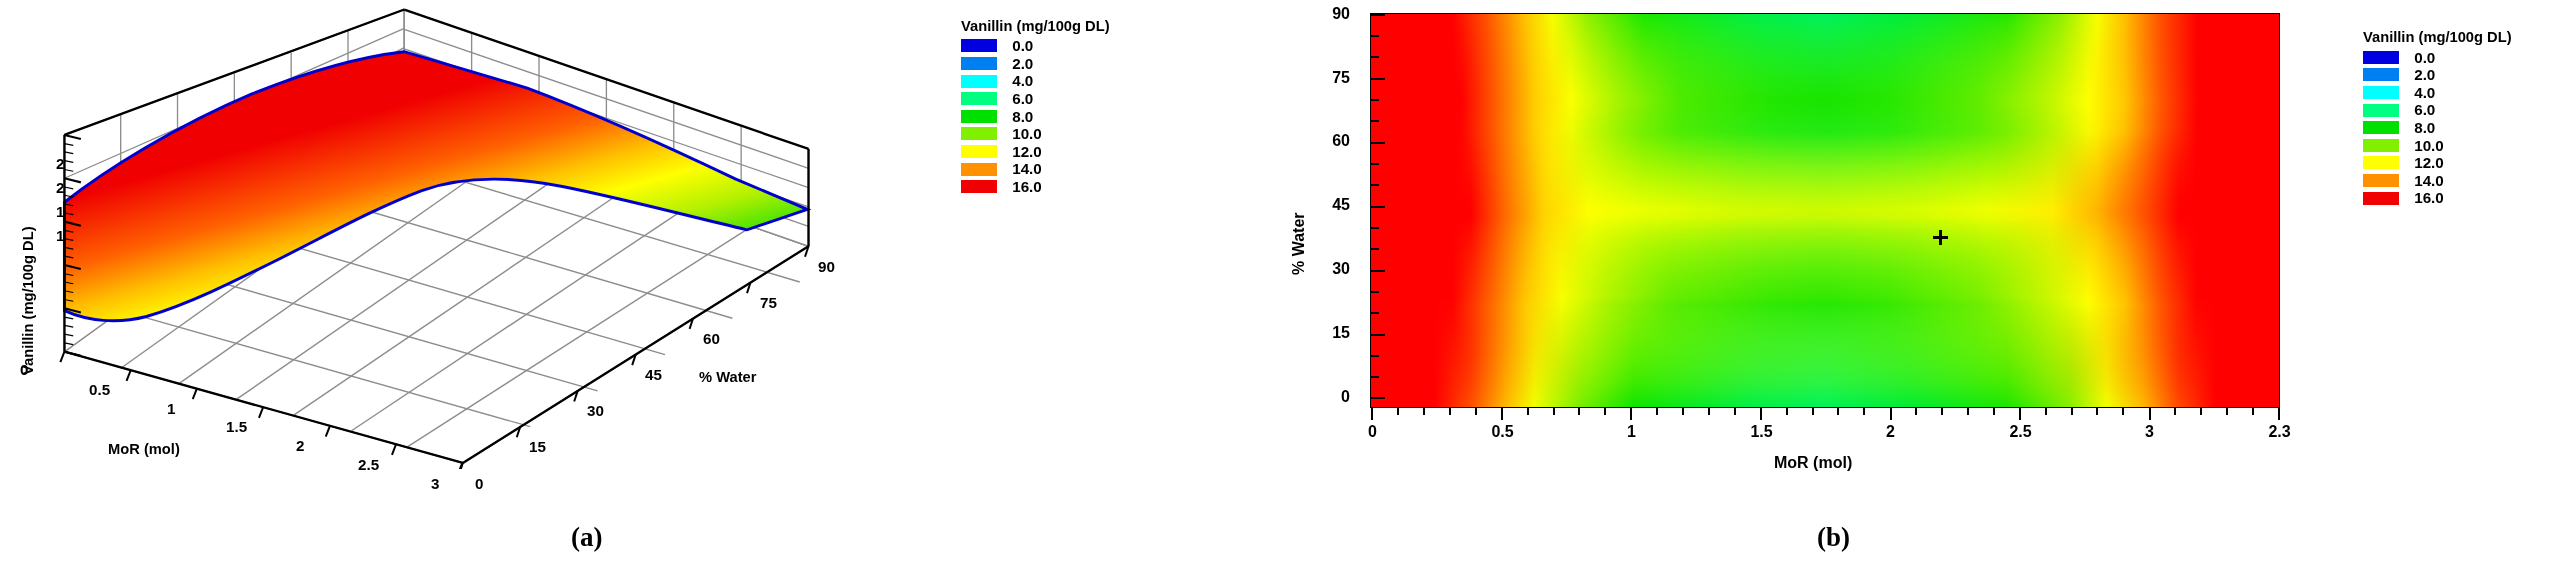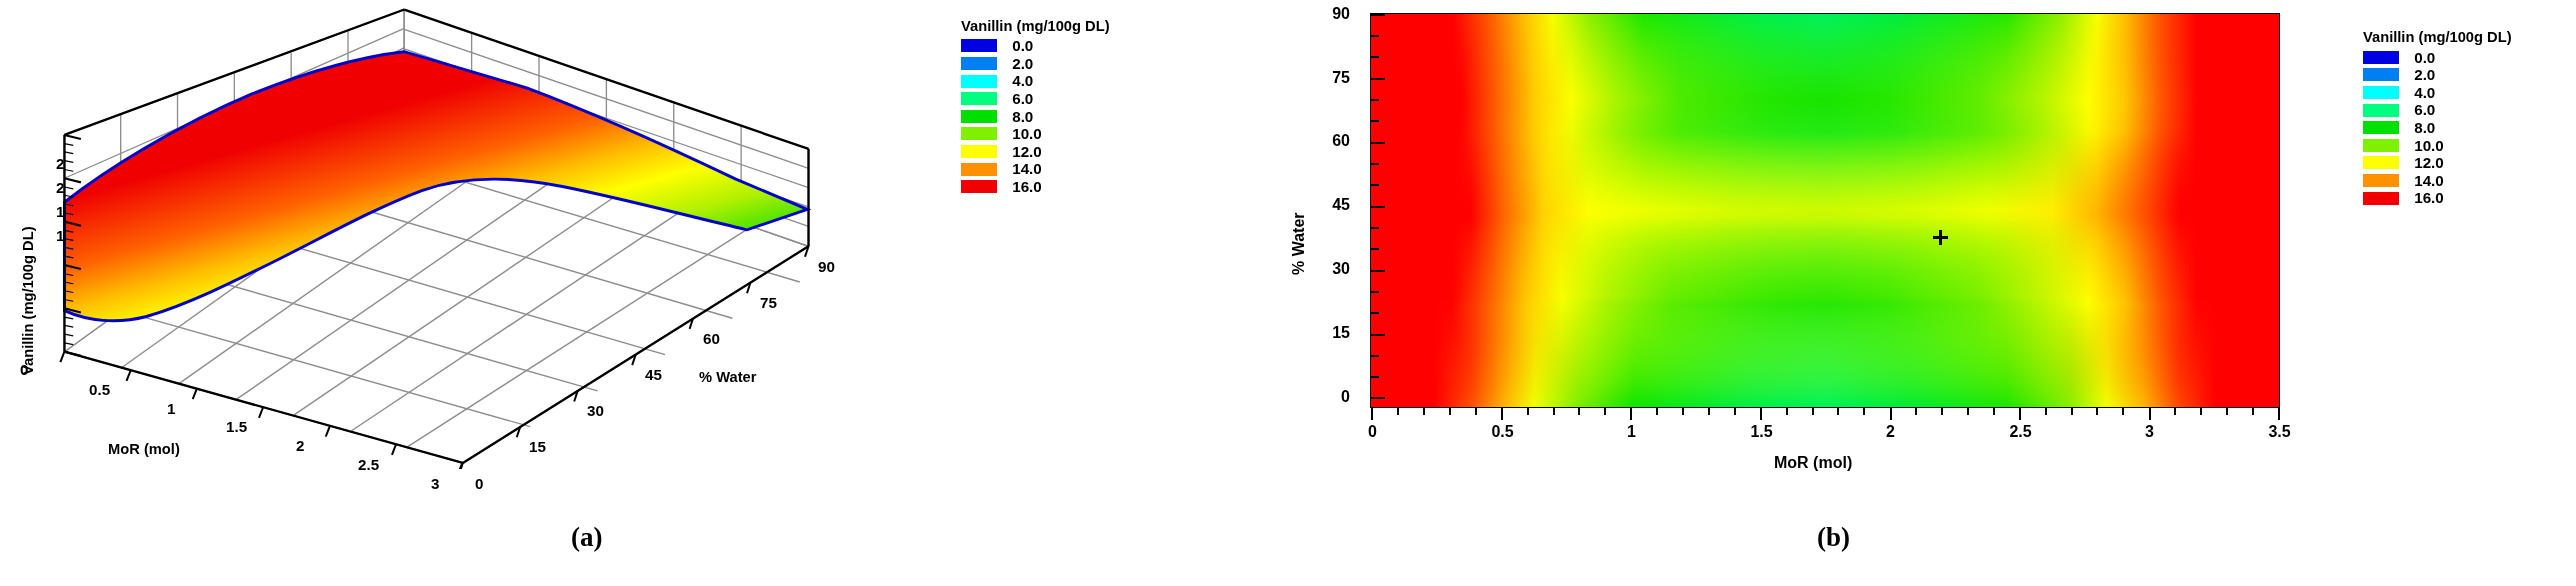--- a/index.html
+++ b/index.html
@@ -501,21 +501,21 @@
     <div class="tickmark" style="left:1050px;top:407px;width:1.8px;height:7.6px;"></div>
     <div class="tickmark" style="left:1076px;top:407px;width:2.3px;height:13px;"></div>
 
     <div class="xtickb" style="left:147px;top:423px;">0</div>
     <div class="xtickb" style="left:277px;top:423px;">0.5</div>
     <div class="xtickb" style="left:406px;top:423px;">1</div>
     <div class="xtickb" style="left:536px;top:423px;">1.5</div>
     <div class="xtickb" style="left:665px;top:423px;">2</div>
     <div class="xtickb" style="left:795px;top:423px;">2.5</div>
     <div class="xtickb" style="left:924px;top:423px;">3</div>
-    <div class="xtickb" style="left:1054px;top:423px;">3.5</div>
+    <div class="xtickb" style="left:1054px;top:423px;">2.3</div>
 
     <div class="xlabelb" style="left:572px;top:454px;">MoR (mol)</div>
 
     <div class="legend" style="left:1161px;top:29px;">
       <div class="legend-title">Vanillin (mg/100g DL)</div>
       <div class="legend-row">
           <span class="legend-swatch" style="background:#0000e0"></span>
           <span class="legend-label">0.0</span>
         </div>
       <div class="legend-row">

